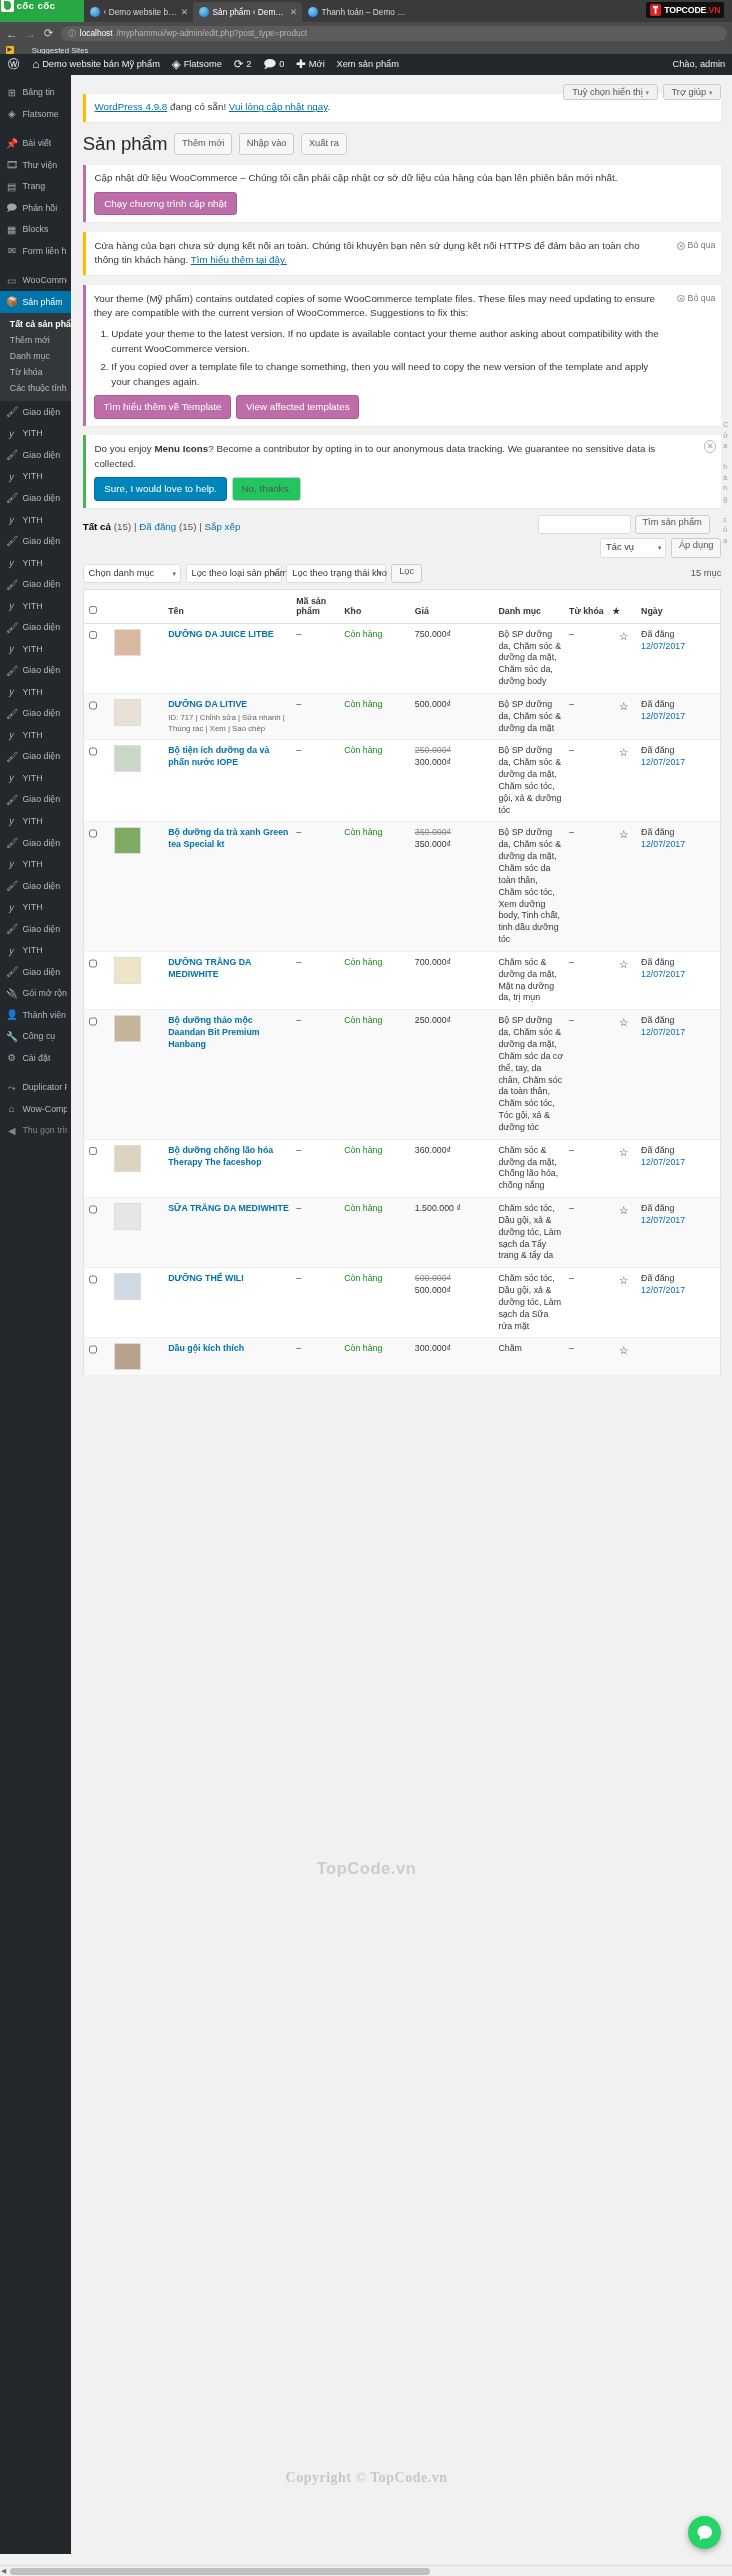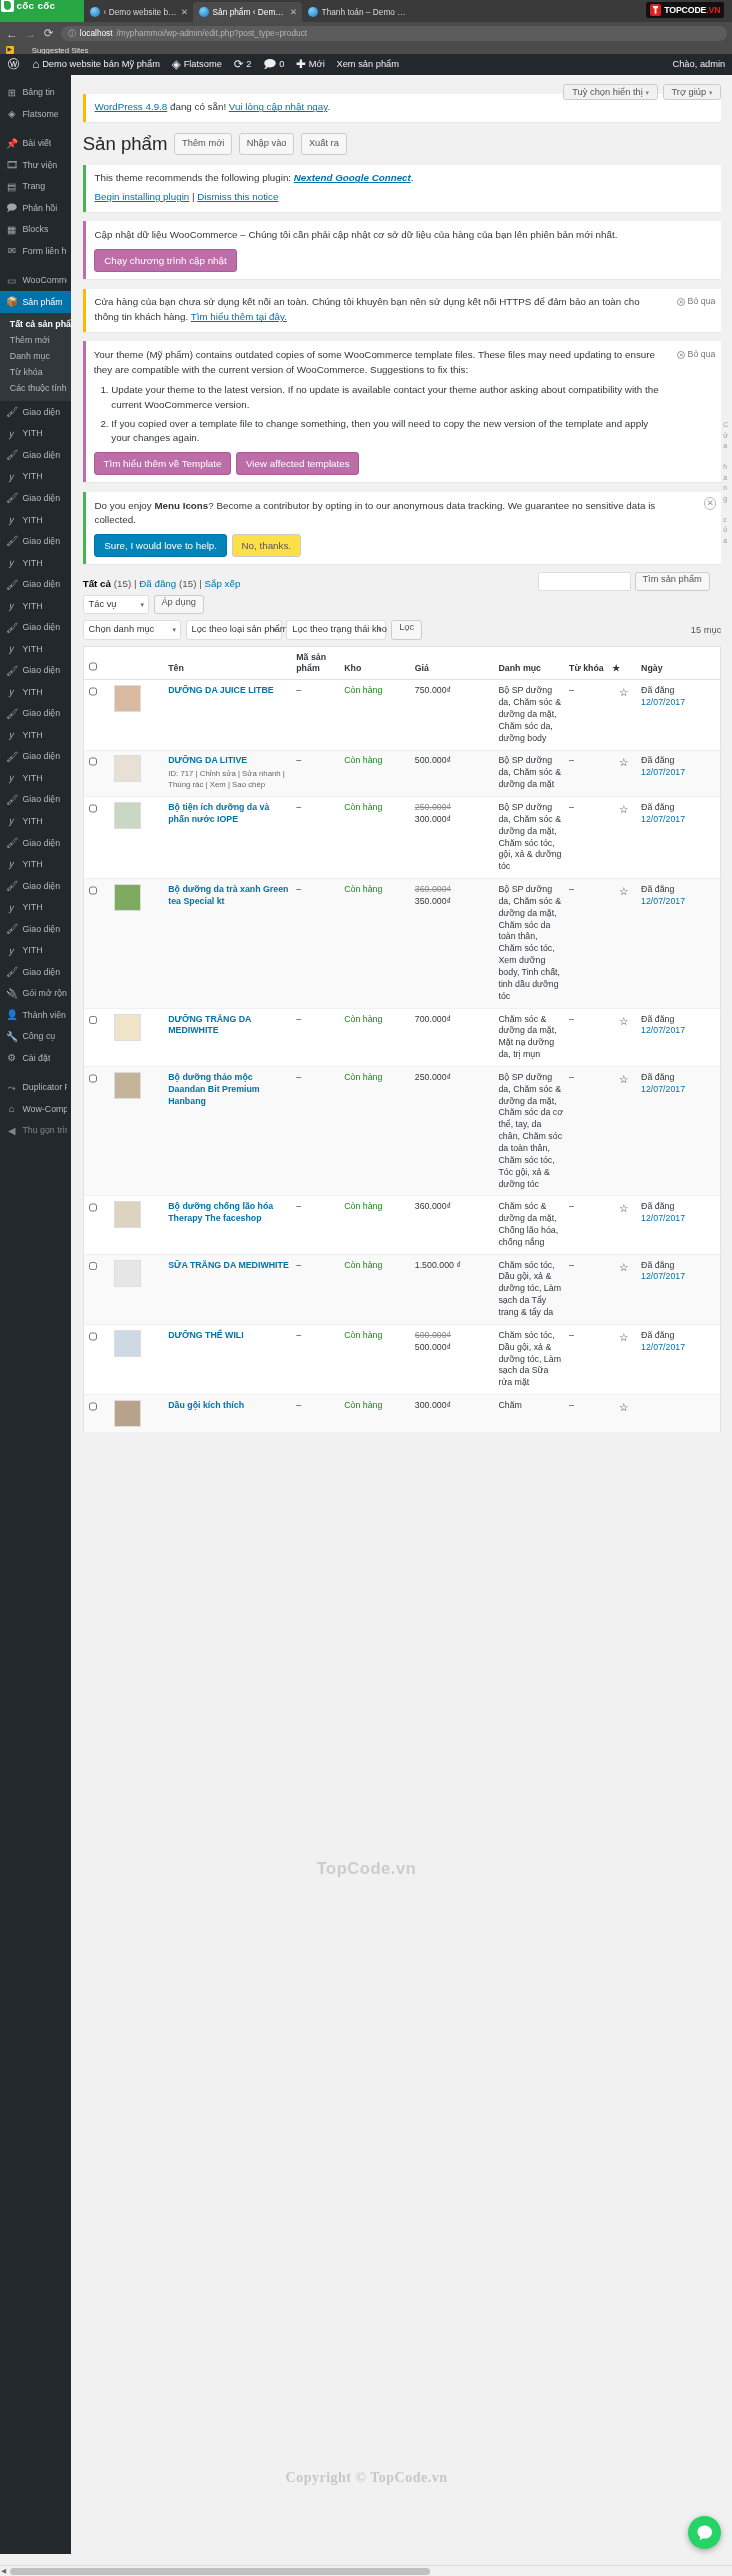--- a/index.html
+++ b/index.html
@@ -111,21 +111,21 @@
     border:1px solid #ccc; background:#f7f7f7; color:#555; border-radius:2.9px;
     padding:2px 6.8px; font-size:9.3px; line-height:15.6px; cursor:pointer;
   }
 
   .btn {
     display:inline-block; border-radius:2.9px; padding:2.9px 8.8px; font-size:9.8px;
     border:1px solid transparent; cursor:pointer; line-height:15.6px;
   }
   .btn-purple { background:#bd6ea8; border-color:#a85c94; color:#fff; }
   .btn-primary { background:#0085ba; border-color:#0073aa; color:#fff; }
-  .btn-secondary { background:#fde047; border-color:#ccc; color:#555; }
+  .btn-secondary { background:#22c55e; border-color:#ccc; color:#555; }
 
   
   .viewswitch { position:absolute; right:11.7px; top:9.8px; display:flex; gap:4.9px; z-index:5; }
   .vs-btn {
     background:#f1f1f1; border:1px solid #ccc; border-radius:2.9px; padding:2px 7.8px;
     font-size:9.3px; color:#555;
   }
   .vs-btn .caret { font-size:6.8px; margin-left:2.9px; color:#888; }
 
   
@@ -135,21 +135,21 @@
 
   .searchbox { position:absolute; right:11.7px; display:flex; gap:3.9px; }
   .searchbox input {
     width:93px; height:18.6px; border:1px solid #ddd; border-radius:2px; font-size:9.3px; padding:0 3.9px;
     background:#fff;
   }
   .searchbox .sbtn {
     border:1px solid #ccc; background:#f7f7f7; border-radius:2.9px; font-size:9.3px; padding:1px 6.8px; color:#555;
   }
 
-  .tablenav { display:flex; align-items:center; gap:4.9px; margin:3.9px 0 5.9px 0; flex-wrap:wrap; }
+  .tablenav { display:flex; align-items:center; gap:4.9px; margin:3.9px 0 5.9px 0; flex-wrap:wrap;justify-content:flex-end; }
   .sel {
     border:1px solid #ddd; border-radius:2.9px; background:#fff; font-size:9.3px;
     height:19.5px; padding:0 15.6px 0 4.9px; color:#32373c; position:relative; line-height:17.6px;
     display:inline-block; white-space:nowrap;
   }
   .sel:after{content:"▾";position:absolute;right:3.9px;top:0;font-size:6.8px;color:#666;}
   .applybtn { border:1px solid #ccc; background:#f7f7f7; border-radius:2.9px; font-size:9.3px; padding:1px 6.8px; color:#555; height:19.5px;}
   .numitems { margin-left:auto; font-size:9.3px; color:#555; }
 
   table.wp-list { width:100%; border-collapse:collapse; background:#fff; border:1px solid #e1e1e1; font-size:8.8px; }
@@ -489,26 +489,20 @@
     <a>WordPress 4.9.8</a><span> đang có sẵn! </span><a>Vui lòng cập nhật ngay</a><span>.</span>
   </div>
 
   <div class="page-title-row">
     <h1 class="page-title">Sản phẩm</h1>
     <span class="pagebtn">Thêm mới</span>
     <span class="pagebtn">Nhập vào</span>
     <span class="pagebtn">Xuất ra</span>
   </div>
 
-  <div class="notice green">
-    <span>This theme recommends the following plugin: </span><a style="font-weight:bold;font-style:italic">Nextend Google Connect</a><span>.</span>
-    <div style="margin-top:3.9px">
-      <a>Begin installing plugin</a><span> | </span><a>Dismiss this notice</a>
-    </div>
-  </div>
 
   <div class="notice purple">
     <div>Cập nhật dữ liệu WooCommerce – Chúng tôi cần phải cập nhật cơ sở dữ liệu của hàng của bạn lên phiên bản mới nhất.</div>
     <div style="margin-top:5.9px"><span class="btn btn-purple">Chạy chương trình cập nhật</span></div>
   </div>
 
   <div class="notice" style="padding-right:61px;">
     <span>Cửa hàng của bạn chưa sử dụng kết nối an toàn. Chúng tôi khuyên bạn nên sử dụng kết nối HTTPS để đảm bảo an toàn cho thông tin khách hàng. </span><a>Tìm hiểu thêm tại đây.</a>
     <span style="position:absolute;right:5.9px;top:6.8px;font-size:8.8px;color:#777;">
       <span style="display:inline-block;width:7.8px;height:7.8px;border:1px solid #999;border-radius:50%;line-height:6.8px;text-align:center;font-size:5.9px;">✕</span>

